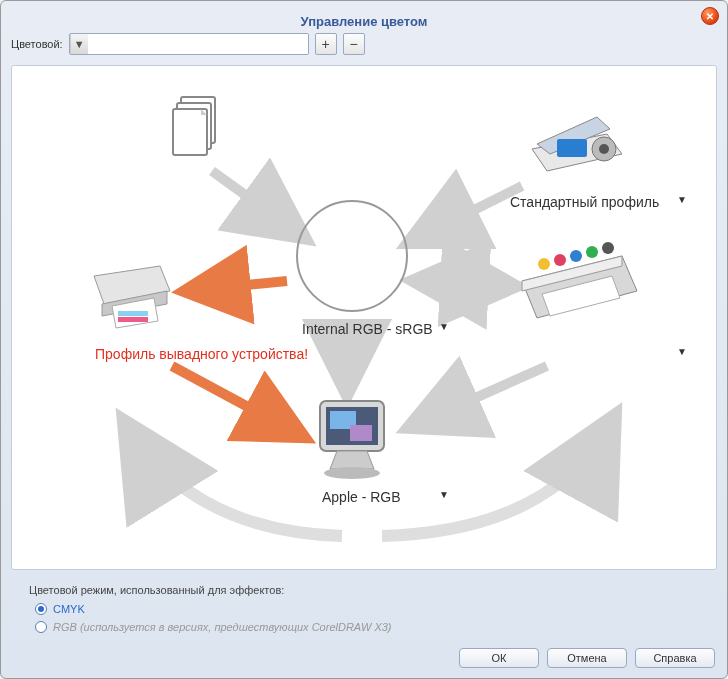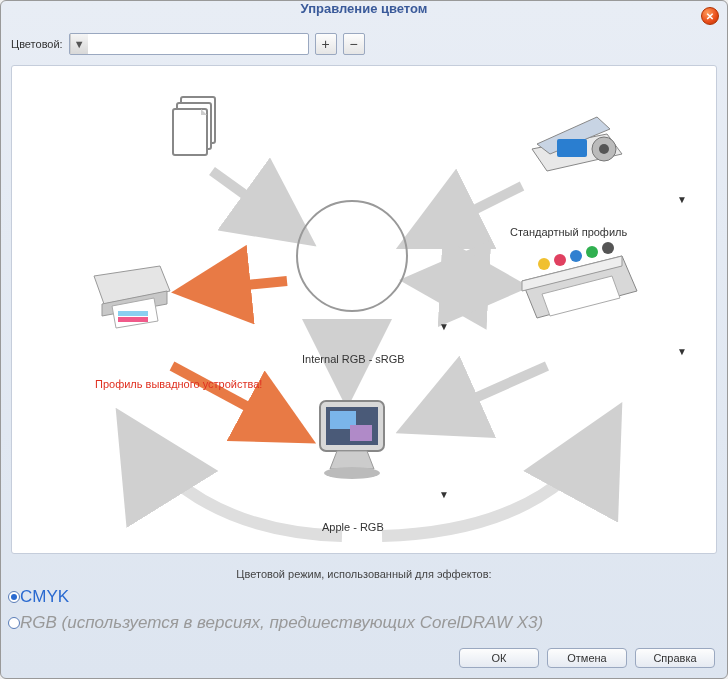--- a/index.html
+++ b/index.html
@@ -18,21 +18,21 @@
     background: linear-gradient(to bottom, #e8edf5 0%, #dde5f0 100%);
     border: 1px solid #999;
     border-radius: 6px;
     display: flex;
     flex-direction: column;
     position: relative;
   }
   .titlebar {
     height: 28px;
     display: flex;
-    align-items: flex-start;
+    align-items: flex-end;
     justify-content: center;
     color: #3a5a9a;
     font-weight: bold;
     font-size: 13px;
     position: relative;
   }
   .close-btn {
     position: absolute;
     right: 8px;
     top: 6px;
@@ -101,46 +101,44 @@
     flex: 1;
     margin: 6px 10px;
     background: #fff;
     border: 1px solid #c5cddb;
     border-radius: 3px;
     position: relative;
     overflow: hidden;
   }
   .node-label {
     position: absolute;
-    font-size: 11px;
+    font-size: 14px;
     color: #333;
     white-space: nowrap;
-    margin-top: 32px;
   }
   .warn-label {
     color: #e03020;
     font-weight: normal;
   }
   .dd-arrow {
     position: absolute;
     cursor: pointer;
     color: #333;
     font-size: 10px;
   }
   .effects-block {
-    padding: 8px 1px 6px;
+    padding: 8px 28px 6px;
     color: #444;
-    text-align: center;
   }
   .radio-row {
     display: flex;
     align-items: center;
-    gap: 0;
+    gap: 6px;
     padding: 3px 0 3px 6px;
-    font-size: 17px;
+    font-size: 11px;
   }
   .radio {
     width: 12px;
     height: 12px;
     border: 1px solid #5a7db8;
     border-radius: 50%;
     display: inline-flex;
     align-items: center;
     justify-content: center;
     cursor: pointer;

